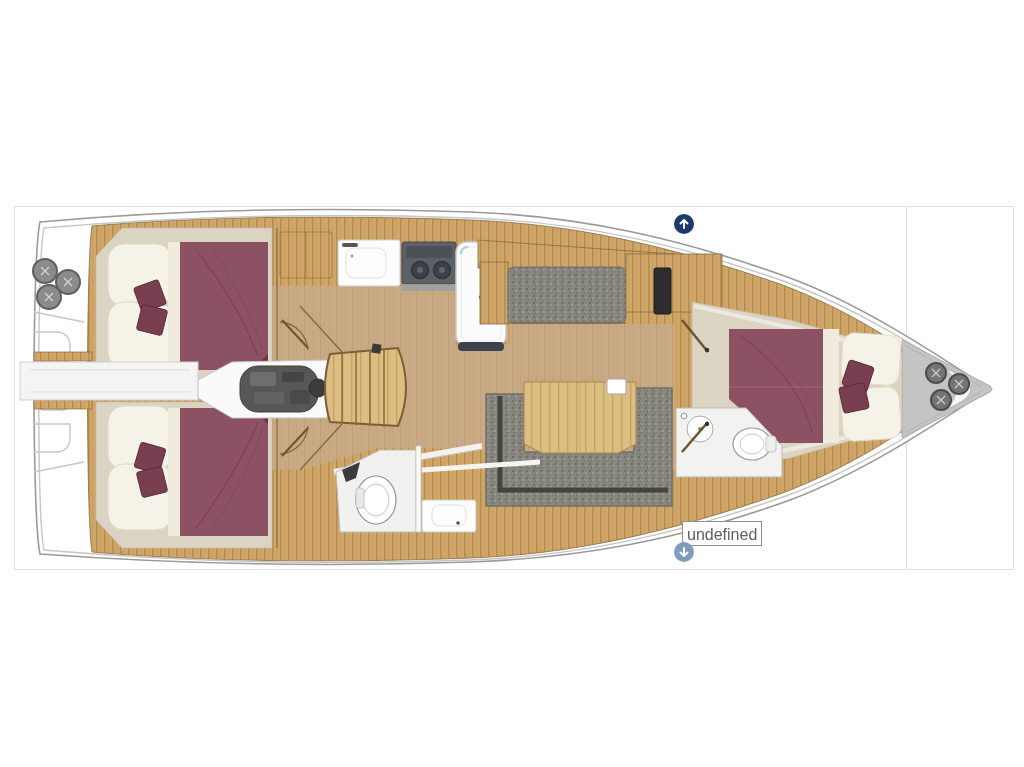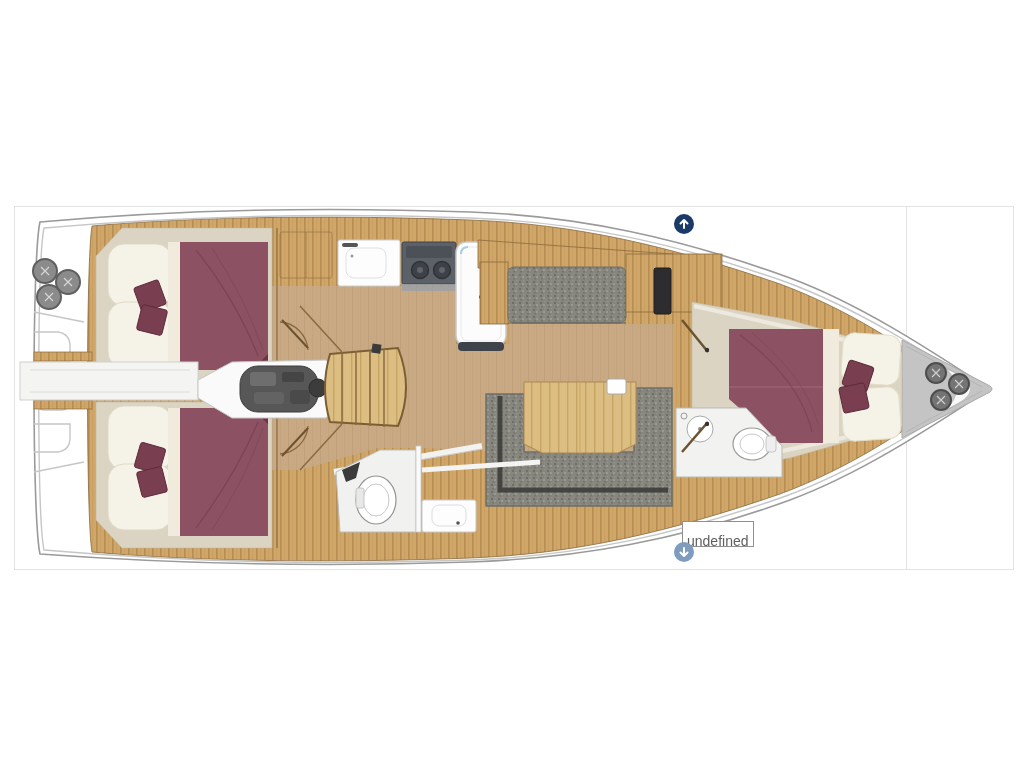--- a/index.html
+++ b/index.html
@@ -13,22 +13,22 @@
   .boat-svg{position:absolute;left:0;top:0;width:1024px;height:767px;}
 
   .nav-btn{position:absolute;width:20px;height:20px;border-radius:50%;border:none;
     padding:0;display:flex;align-items:center;justify-content:center;cursor:pointer;}
   .nav-btn.up{left:674px;top:214px;background:var(--btn-up,#1b3a68);}
   .nav-btn.down{left:674px;top:542px;background:var(--btn-down,#7e9dbe);}
   .nav-btn svg{display:block;}
 
   .tooltip{position:absolute;left:682px;top:521px;min-width:55px;height:25px;
     box-sizing:border-box;background:#fff;border:1px solid var(--tooltip-border,#999);
-    color:var(--tooltip-text,#555);font-size:14px;line-height:15px;text-align:center;
-    padding:12px 4px;white-space:nowrap;}
+    color:var(--tooltip-text,#555);font-size:16px;line-height:15px;text-align:center;
+    padding:5px 4px;white-space:nowrap;}
 
   
   .f-maroon{fill:var(--maroon,#8c5162);}
   .f-maroon-dark{fill:var(--maroon-dark,#7a3e51);stroke:#5d2c3d;stroke-width:1;}
   .f-cream{fill:var(--cream,#f5f2e7);}
   .f-beige{fill:var(--beige,#dbd4c3);}
 </style>
 </head>
 <body>
 

